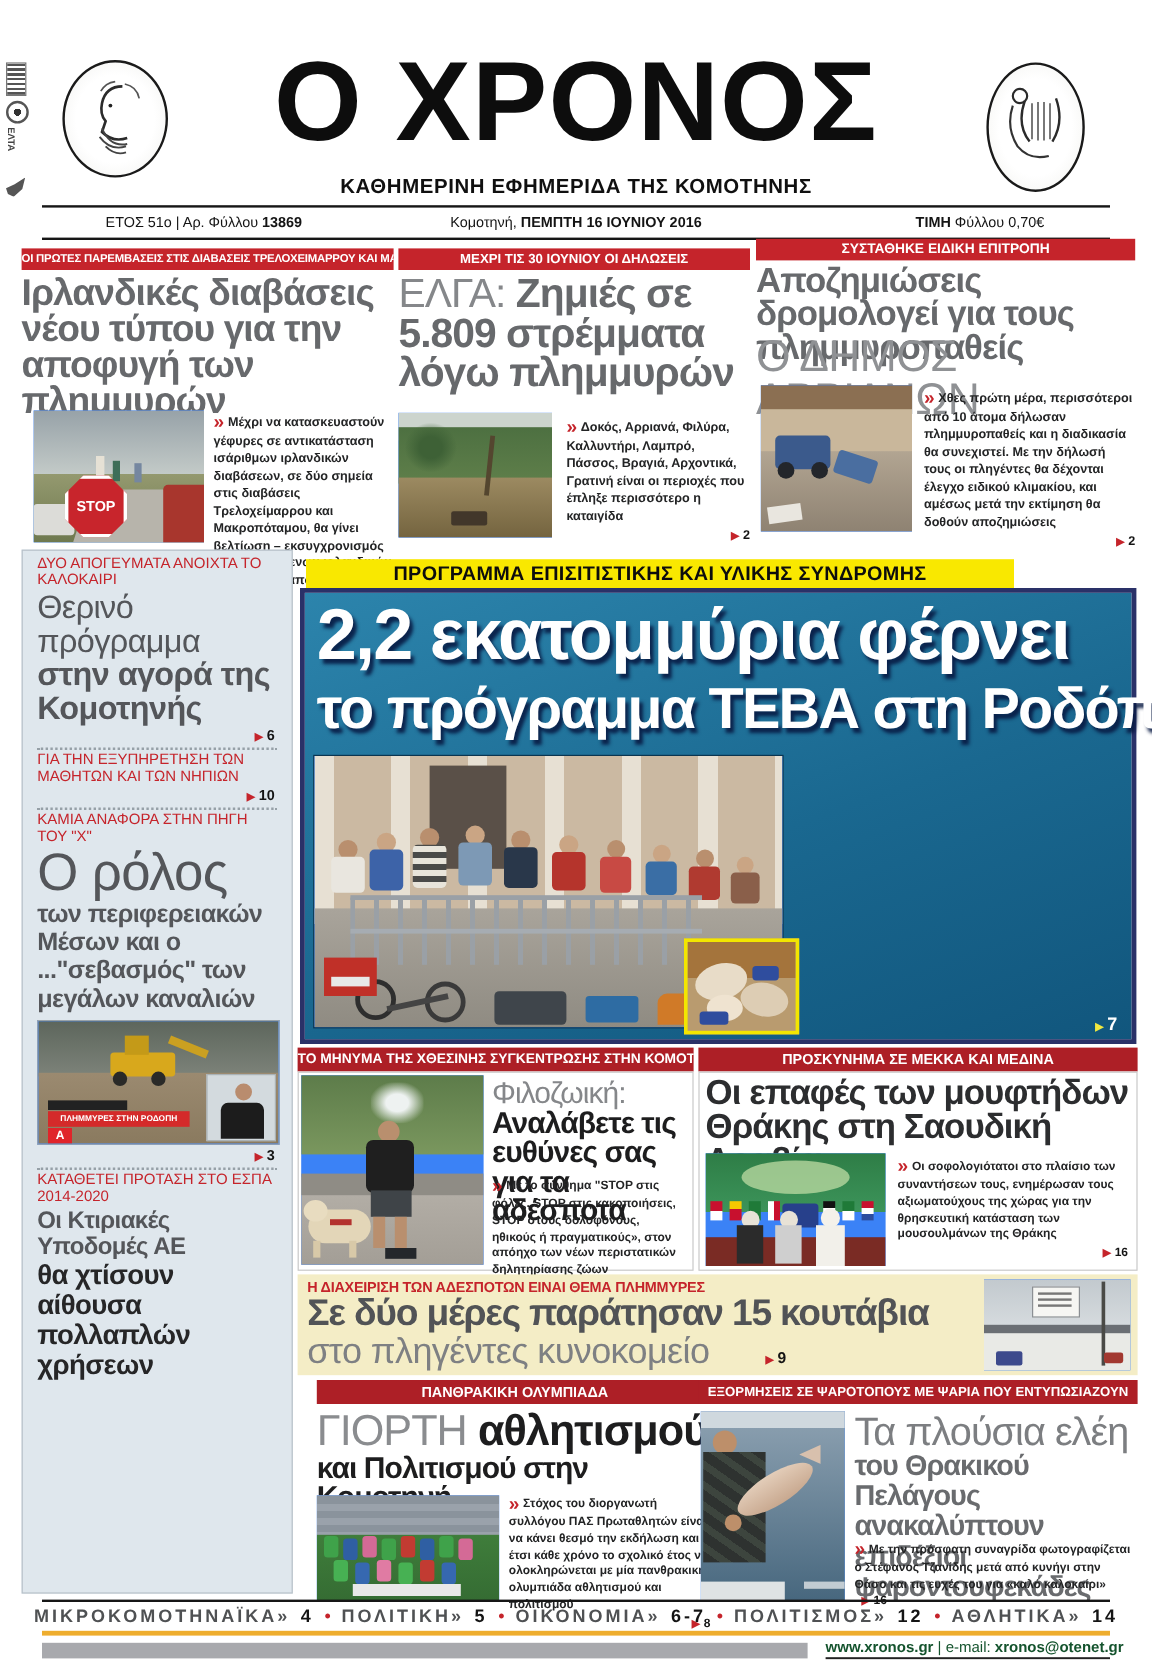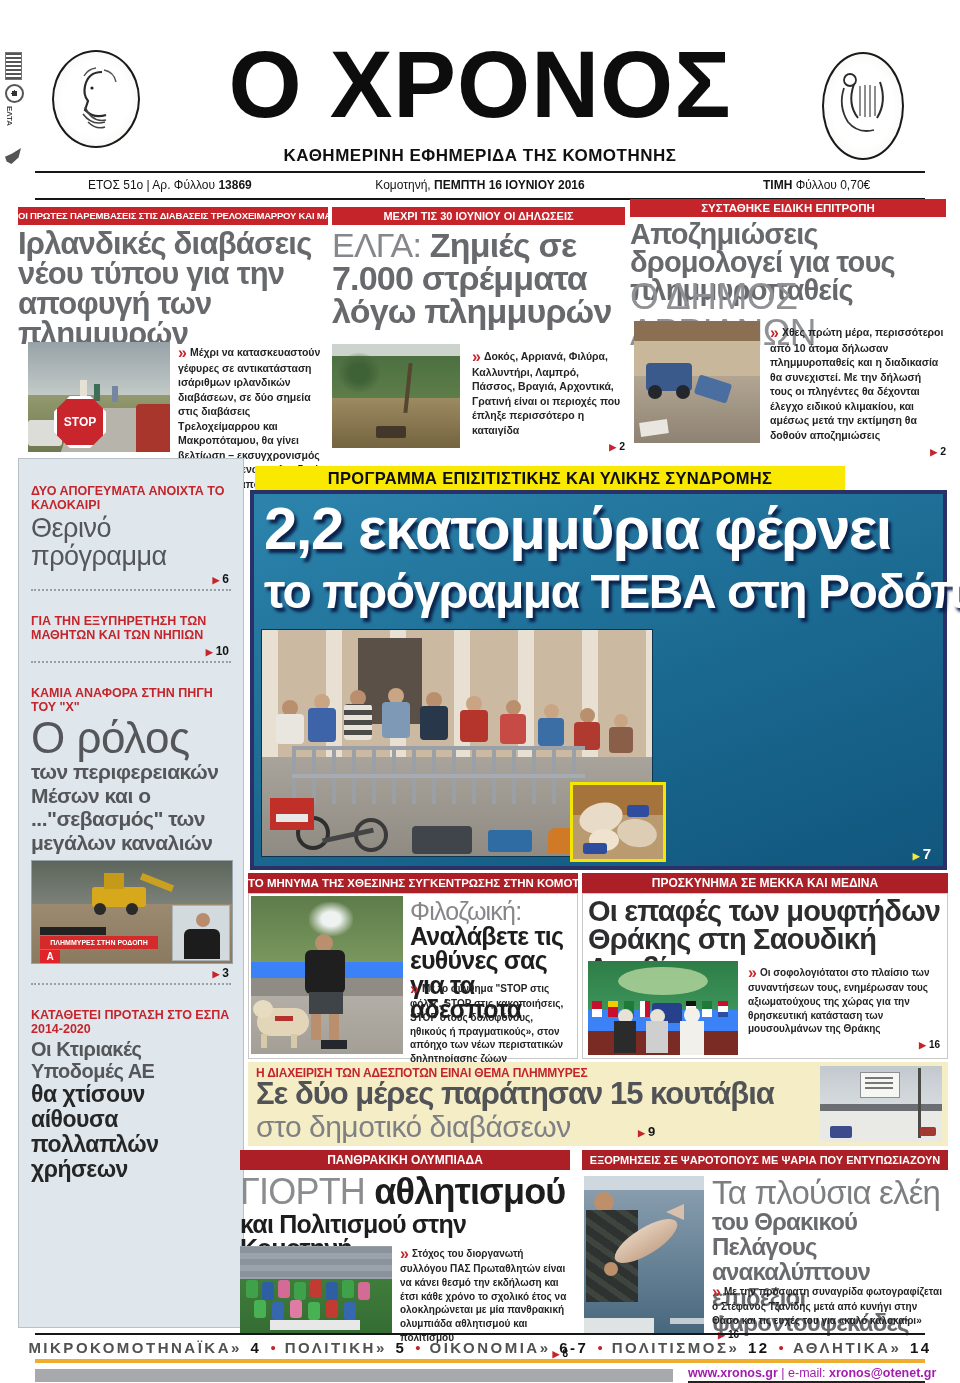--- a/index.html
+++ b/index.html
@@ -18,21 +18,21 @@
   .chev{color:#c5242b;font-weight:700;font-size:16px;line-height:1;margin-right:3px;vertical-align:-2px}
   .pgrow{display:block;text-align:right;margin-top:2px;font-weight:700;color:#141414}
   .tri{font-style:normal;color:#c5242b;font-size:9px;margin-right:3px}
   
   .ph{position:absolute;overflow:hidden;background:#3b82f6}
   .ph i{position:absolute;display:block}
   .ph.flow{position:relative}
   
   .sb{position:absolute;left:18px;top:458px;width:226px;height:870px;background:#dfe7ed;
       border:1px solid #b7c1c9;box-sizing:border-box;padding:2px 12px;overflow:hidden}
-  .sb-k{color:#c5242b;font-weight:700;font-size:12.5px;line-height:1.12;margin:23px 0 2px}
+  .sb-k{color:#c5242b;font-weight:400;font-size:12.5px;line-height:1.12;margin:1px 0 2px}
   .sb-h span{display:block;letter-spacing:-0.5px}
   .sb-f{text-align:right;border-bottom:2px dotted #96a0a7;padding:0 2px 3px;margin-top:2px;
         font-weight:700;color:#141414;font-size:12px}
   .sbl{font-weight:400;color:#54565a}.sbb{font-weight:700;color:#54565a}.sbk{font-weight:700;color:#262627}
   
   .lead-box{position:absolute;left:250px;top:490px;width:689px;height:372px;border:4px solid #2a3168;
             background:linear-gradient(160deg,#2c84ac 0%,#1a6890 55%,#11567d 100%)}
   .lead-h{position:absolute;color:#fff;font-weight:700;letter-spacing:-1.5px;white-space:nowrap;
           text-shadow:3px 4px 3px rgba(8,25,66,.9)}
   .dek{position:absolute;font-weight:700;color:#f3e93f;font-size:21px;line-height:1.24;
@@ -111,21 +111,21 @@
     </div>
     <p class="body" style="left:160px;top:138px;width:150px">
       <span class="chev">»</span><span>Μέχρι να κατασκευαστούν γέφυρες σε αντικατάσταση ισάριθμων ιρλανδικών διαβάσεων, σε δύο σημεία στις διαβάσεις Τρελοχείμαρρου και Μακροπόταμου, θα γίνει βελτίωση – εκσυγχρονισμός των υφιστάμενων ιρλανδικών διαβάσεων, από την Περιφέρεια</span>
       <span class="pgrow"><i class="tri">▶</i><span>6</span></span>
     </p>
   </article>
 
   <article class="abs" style="left:332px;top:207px;width:293px;height:248px">
     <div class="kick" style="height:18px;font-size:11px;line-height:18px">ΜΕΧΡΙ ΤΙΣ 30 ΙΟΥΝΙΟΥ ΟΙ ΔΗΛΩΣΕΙΣ</div>
     <h2 class="hl abs" style="left:0;top:22px;font-size:34px">
-      <span class="lt">ΕΛΓΑ: </span><span class="gray">Ζημιές σε 7.000 στρέμματα λόγω πλημμυρών</span>
+      <span class="lt">ΕΛΓΑ: </span><span class="gray">Ζημιές σε 5.809 στρέμματα λόγω πλημμυρών</span>
     </h2>
     <div class="ph" style="left:0;top:137px;width:128px;height:104px">
       <i style="left:0;top:0;right:0;height:22%;background:#ccd4cd"></i>
       <i style="left:0;top:12%;right:0;height:45%;background:linear-gradient(#4d7041,#5f7f4a)"></i>
       <i style="left:0;bottom:0;right:0;height:48%;background:linear-gradient(#9c8a61,#74643f)"></i>
       <i style="left:58%;top:18%;width:4px;height:48%;background:#54462f;transform:rotate(6deg)"></i>
       <i style="left:34%;bottom:10%;width:30px;height:12px;background:#42372a;border-radius:2px"></i>
       <i style="left:4%;top:8%;width:34%;height:40%;background:radial-gradient(#3e6136 30%,transparent 70%)"></i>
     </div>
     <p class="body" style="left:140px;top:142px;width:153px">
@@ -152,20 +152,21 @@
       <span class="chev">»</span><span>Χθες πρώτη μέρα, περισσότεροι από 10 άτομα δήλωσαν πλημμυροπαθείς και η διαδικασία θα συνεχιστεί. Με την δήλωσή τους οι πληγέντες θα δέχονται έλεγχο ειδικού κλιμακίου, και αμέσως μετά την εκτίμηση θα δοθούν αποζημιώσεις</span>
       <span class="pgrow"><i class="tri">▶</i><span>2</span></span>
     </p>
   </article>
 
   <aside class="sb">
     <div>
       <div class="sb-k">ΔΥΟ ΑΠΟΓΕΥΜΑΤΑ ΑΝΟΙΧΤΑ ΤΟ ΚΑΛΟΚΑΙΡΙ</div>
       <div class="sb-h" style="font-size:27px;line-height:1.04">
         <span class="sbl">Θερινό πρόγραμμα</span>
+        <span class="sbb">στην αγορά της Κομοτηνής</span>
       </div>
       <div class="sb-f"><i class="tri">▶</i><span>6</span></div>
     </div>
 
     <div>
       <div class="sb-k">ΓΙΑ ΤΗΝ ΕΞΥΠΗΡΕΤΗΣΗ ΤΩΝ ΜΑΘΗΤΩΝ ΚΑΙ ΤΩΝ ΝΗΠΙΩΝ</div>
       <div class="sb-f"><i class="tri">▶</i><span>10</span></div>
     </div>
 
     <div>
@@ -318,39 +319,39 @@
     </div>
     <p class="body" style="left:166px;top:92px;width:192px;font-size:10px">
       <span class="chev">»</span><span>Οι σοφολογιότατοι στο πλαίσιο των συναντήσεων τους, ενημέρωσαν τους αξιωματούχους της χώρας για την θρησκευτική κατάσταση των μουσουλμάνων της Θράκης</span>
       <span class="pgrow"><i class="tri">▶</i><span>16</span></span>
     </p>
   </article>
 
   <section class="abs" style="left:248px;top:1062px;width:700px;height:84px;background:#f4edc6">
     <div class="abs" style="left:8px;top:4px;color:#c5242b;font-weight:700;font-size:12px;letter-spacing:-0.2px">Η ΔΙΑΧΕΙΡΙΣΗ ΤΩΝ ΑΔΕΣΠΟΤΩΝ ΕΙΝΑΙ ΘΕΜΑ ΠΛΗΜΜΥΡΕΣ</div>
     <h2 class="hl abs" style="left:8px;top:17px;font-size:31px;color:#515356;letter-spacing:-1px">Σε δύο μέρες παράτησαν 15 κουτάβια</h2>
-    <h3 class="hl abs" style="left:8px;top:50px;font-size:30px;font-weight:400;color:#7e8083;letter-spacing:-0.5px">στο δημοτικό διαβάσεων</h3>
+    <h3 class="hl abs" style="left:8px;top:50px;font-size:30px;font-weight:400;color:#7e8083;letter-spacing:-0.5px">στο πληγέντες κυνοκομείο</h3>
     <div class="abs" style="left:390px;top:62px;font-weight:700;font-size:13px;color:#141414">
       <i class="tri">▶</i><span>9</span>
     </div>
     <div class="ph" style="right:6px;top:4px;width:122px;height:76px">
       <i style="left:0;top:0;right:0;height:55%;background:linear-gradient(#c2c9ce,#d7dcdf)"></i>
       <i style="left:0;bottom:0;right:0;height:48%;background:#e9eae6"></i>
       <i style="left:0;top:38px;right:0;height:7px;background:#6b6f74"></i>
       <i style="left:40px;top:6px;width:38px;height:24px;background:#f6f6f3;border:1px solid #8b8f93"></i>
       <i style="left:45px;top:11px;width:28px;height:2px;background:#777"></i>
       <i style="left:45px;top:16px;width:28px;height:2px;background:#777"></i>
       <i style="left:45px;top:21px;width:28px;height:2px;background:#777"></i>
       <i style="left:98px;top:2px;width:3px;height:70px;background:#4a4a46"></i>
       <i style="right:6px;bottom:6px;width:16px;height:9px;background:#a23830;border-radius:2px"></i>
       <i style="left:10px;bottom:4px;width:22px;height:12px;background:#3d4a8c;border-radius:2px"></i>
     </div>
   </section>
 
-  <article class="abs" style="left:240px;top:1150px;width:330px;height:185px">
+  <article class="abs" style="left:264px;top:1150px;width:330px;height:185px">
     <div class="kick dark" style="height:20px;font-size:12px;line-height:20px">ΠΑΝΘΡΑΚΙΚΗ ΟΛΥΜΠΙΑΔΑ</div>
     <h2 class="hl abs" style="left:0;top:24px;font-size:36px;line-height:1">
       <span class="lt" style="color:#8a8c8f">ΓΙΟΡΤΗ </span><span class="bk">αθλητισμού</span>
     </h2>
     <h3 class="hl bk abs" style="left:0;top:62px;font-size:25px">και Πολιτισμού στην Κομοτηνή</h3>
     <div class="ph" style="left:0;top:96px;width:152px;height:88px">
       <i style="left:0;top:0;right:0;height:42%;background:repeating-linear-gradient(0deg,#9aa2ab 0 6px,#8a939c 6px 12px)"></i>
       <i style="left:0;bottom:0;right:0;height:62%;background:linear-gradient(#3f7d3b,#356c33)"></i>
       <i style="left:6px;top:34px;width:12px;height:18px;background:#3fa24a;border-radius:3px"></i>
       <i style="left:22px;top:36px;width:12px;height:18px;background:#2f5fa3;border-radius:3px"></i>
@@ -400,19 +401,19 @@
   <footer>
     <div class="abs" style="left:35px;top:1333px;width:890px;height:2px;background:#161616"></div>
 
     <div class="abs" style="left:0;right:0;top:1339px;text-align:center">
       <span class="fi"><span>ΜΙΚΡΟΚΟΜΟΤΗΝΑΪΚΑ»</span> <b class="fn">4</b></span><span class="dot">•</span><span class="fi"><span>ΠΟΛΙΤΙΚΗ»</span> <b class="fn">5</b></span><span class="dot">•</span><span class="fi"><span>ΟΙΚΟΝΟΜΙΑ»</span> <b class="fn">6-7</b></span><span class="dot">•</span><span class="fi"><span>ΠΟΛΙΤΙΣΜΟΣ»</span> <b class="fn">12</b></span><span class="dot">•</span><span class="fi"><span>ΑΘΛΗΤΙΚΑ»</span> <b class="fn">14</b></span>
     </div>
 
     <div class="abs" style="left:35px;top:1359px;width:890px;height:4px;background:#eead2e"></div>
     <div class="abs" style="left:35px;top:1369px;width:638px;height:13px;background:#a8a9ad"></div>
 
-    <div class="abs" style="left:688px;top:1366px;font-size:12.5px;color:#a21caf">
+    <div class="abs" style="left:688px;top:1366px;font-size:12.5px;color:#14532d">
       <b>www.xronos.gr</b><span style="font-weight:400"> | e-mail: </span><b>xronos@otenet.gr</b>
     </div>
     <div class="abs" style="left:688px;top:1381px;width:237px;height:2px;background:#222"></div>
   </footer>
 
 </div>
 
 </body></html>

